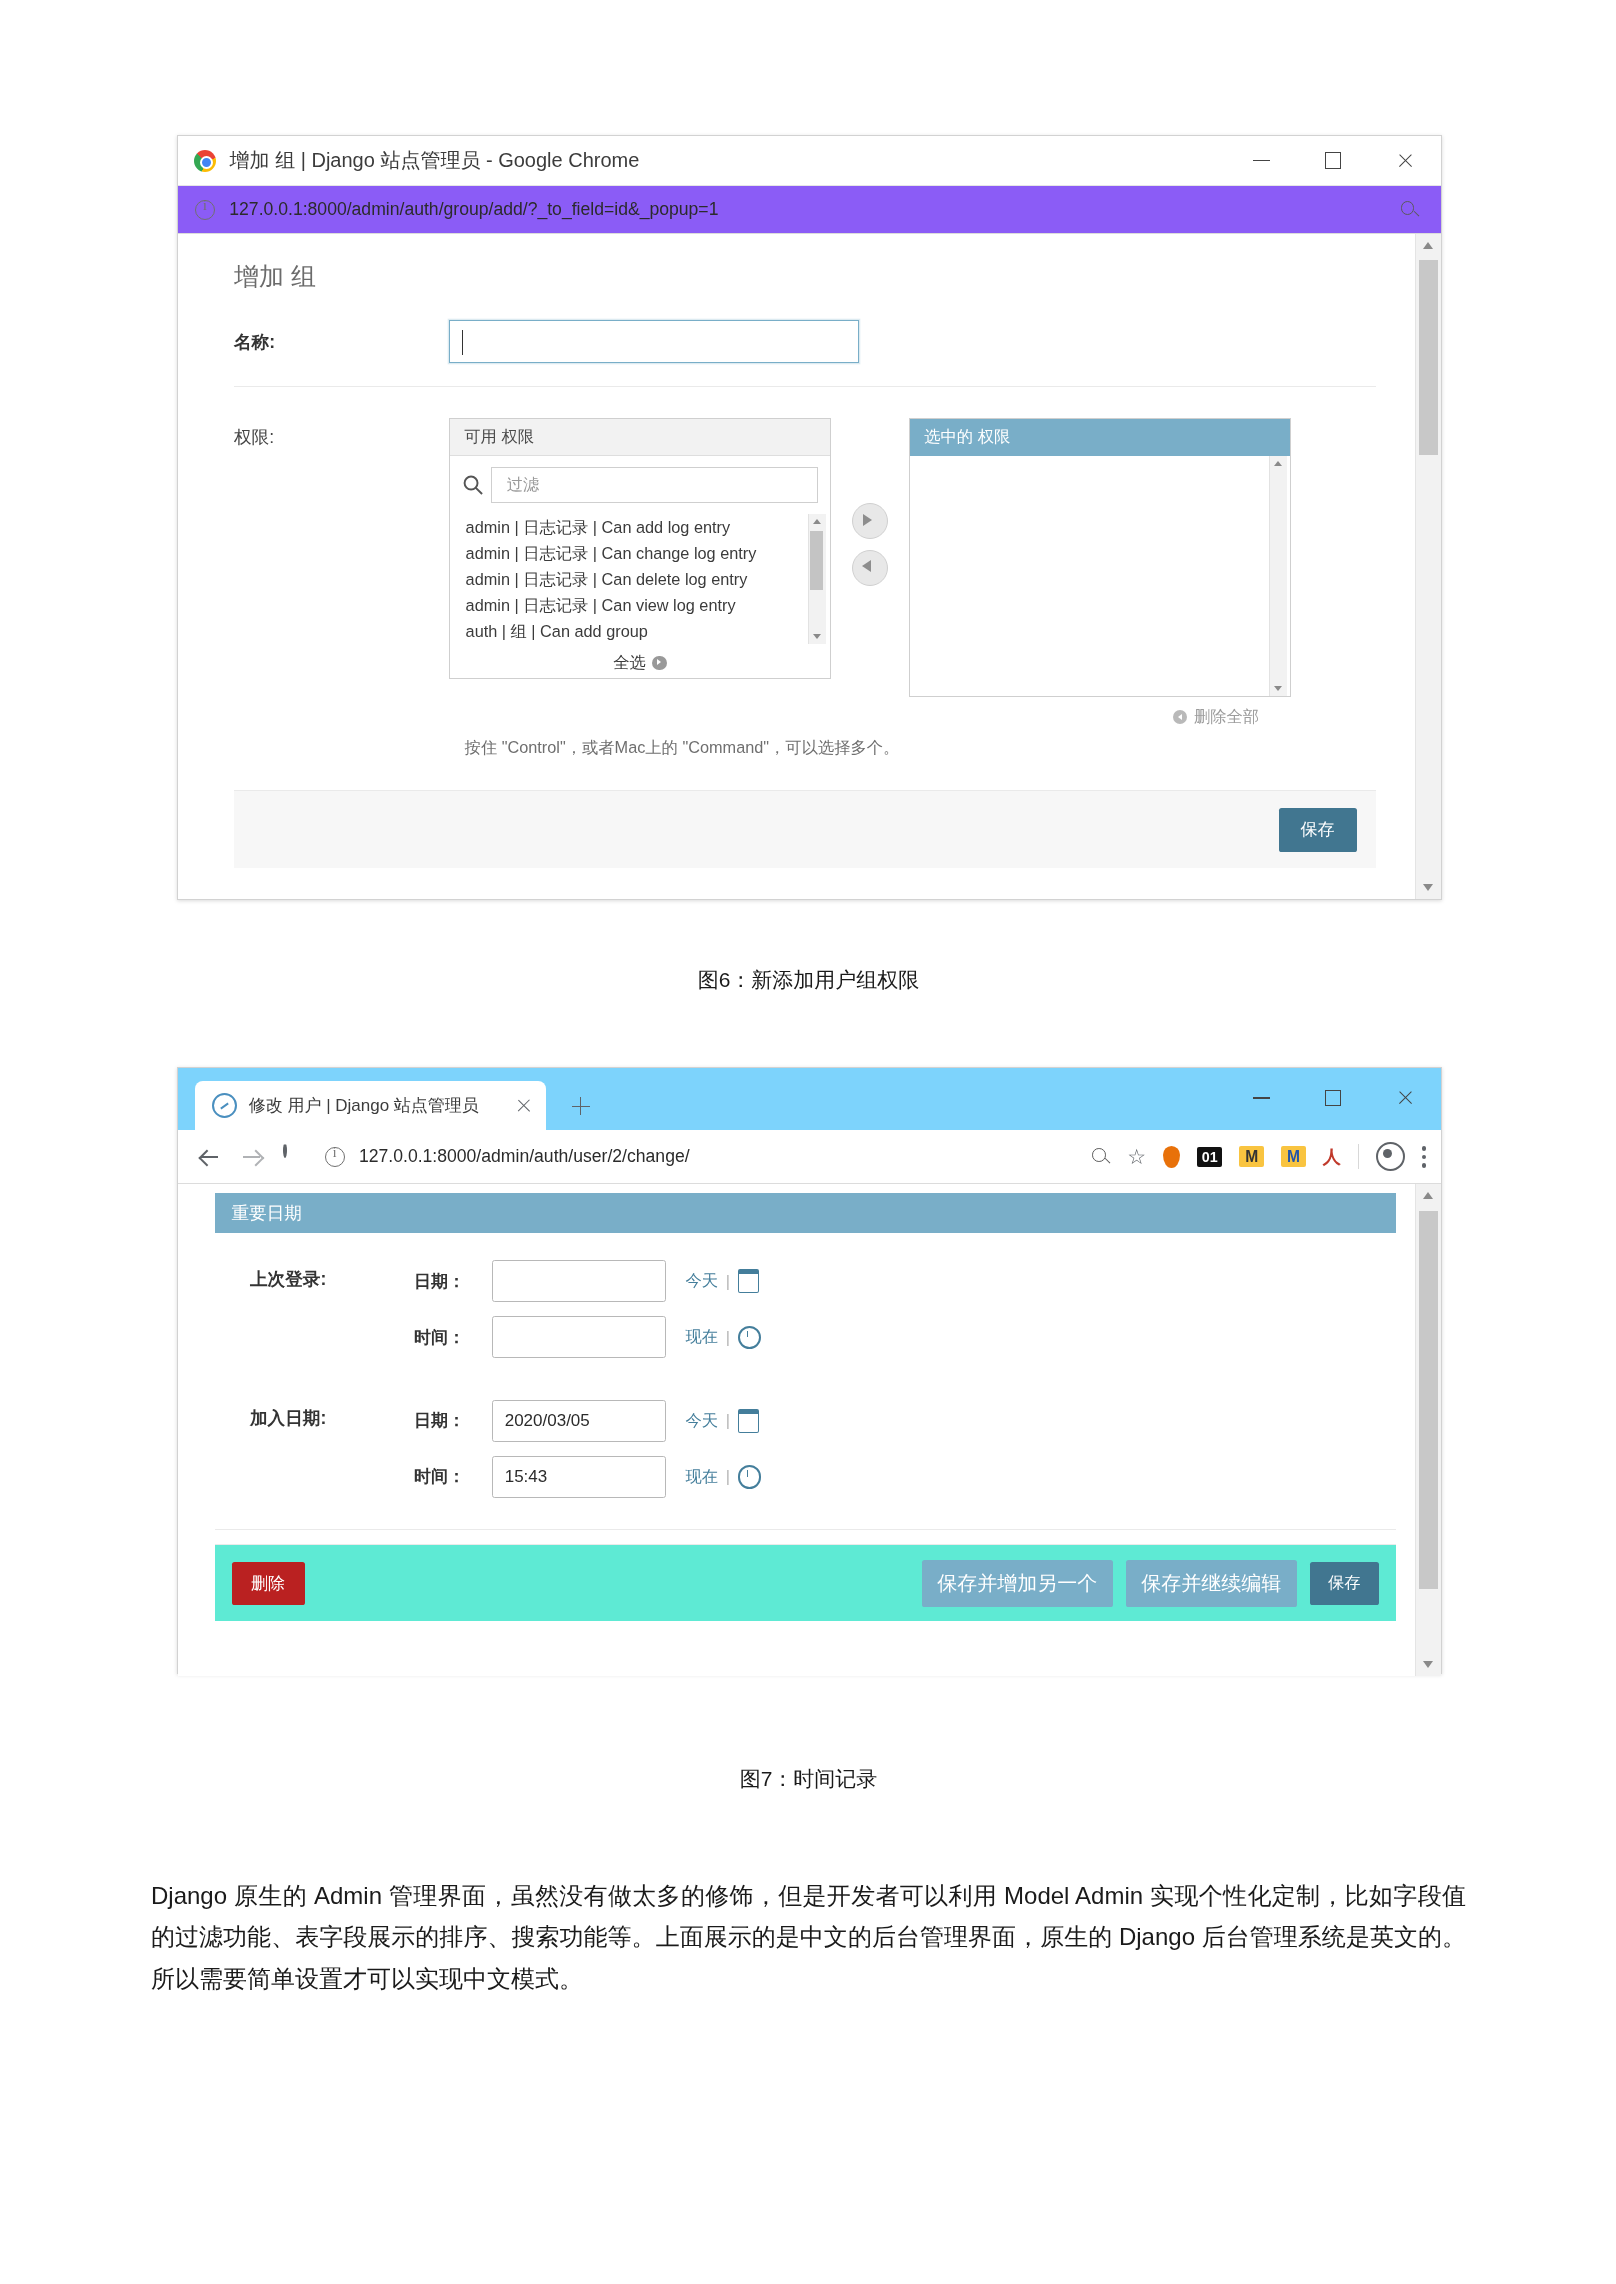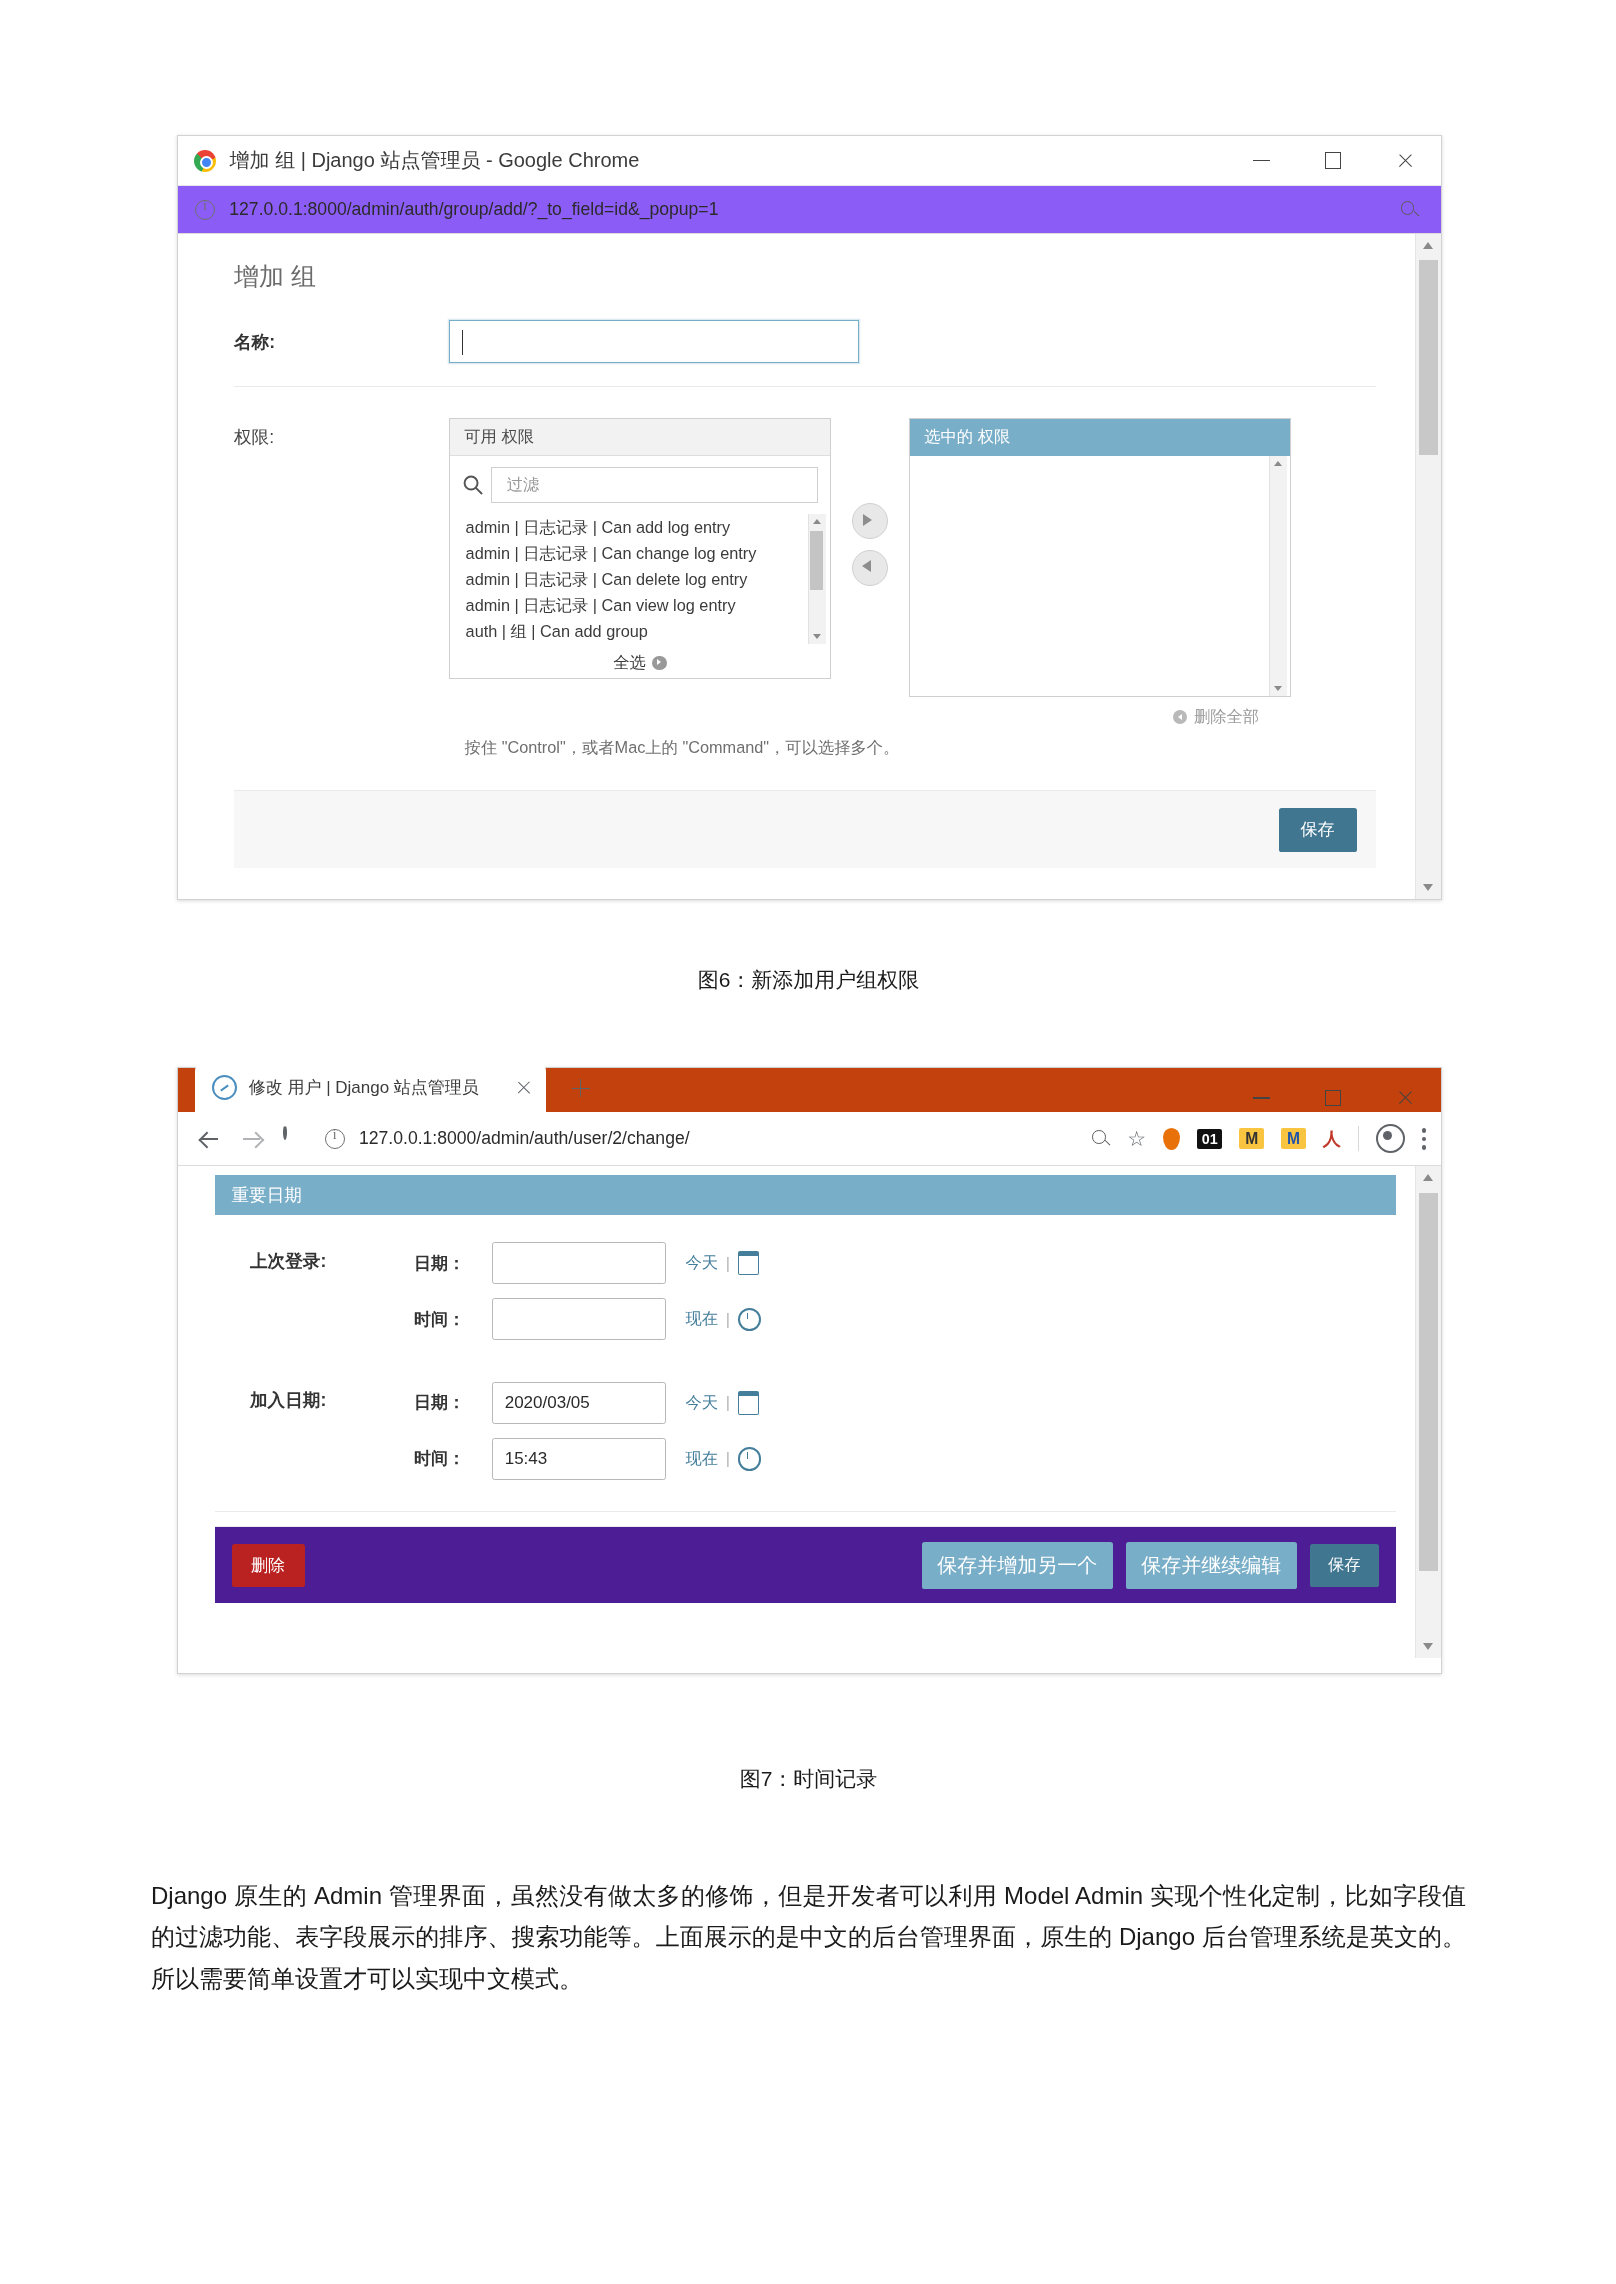--- a/index.html
+++ b/index.html
@@ -455,22 +455,22 @@
   #fig7-caption { top: 1765px; }
 
   
   #fig7-window {
     left: 177px;
     top: 1067px;
     width: 1265px;
     height: 607px;
   }
   .f7-tabstrip {
-    height: 44px;
-    background: #c2410c;
+    height: 62px;
+    background: #7dd3fc;
     display: flex;
     align-items: flex-end;
     position: relative;
   }
   .f7-tab {
     margin-left: 17px;
     height: 49px;
     background: #fff;
     border-radius: 7.8px 7.8px 0 0;
     display: flex;
@@ -702,21 +702,21 @@
   .clock-ic::after {
     content: ""; position: absolute; left: 7.2px; top: 3.3px;
     width: 1.3px; height: 6.5px; background: #447e9b;
   }
   .f7-divider {
     margin: 17px 19.5px 0 19.5px;
     border-top: 0.7px solid #eaeaea;
   }
   .f7-footer {
     margin: 14.3px 19.5px 0 19.5px;
-    background: #4c1d95;
+    background: #5eead4;
     border-top: 0.7px solid #eaeaea;
     height: 77px;
     display: flex;
     align-items: center;
     padding: 0 17px;
     box-sizing: border-box;
   }
   .btn-delete {
     background: #ba2121;
     color: #fff;

